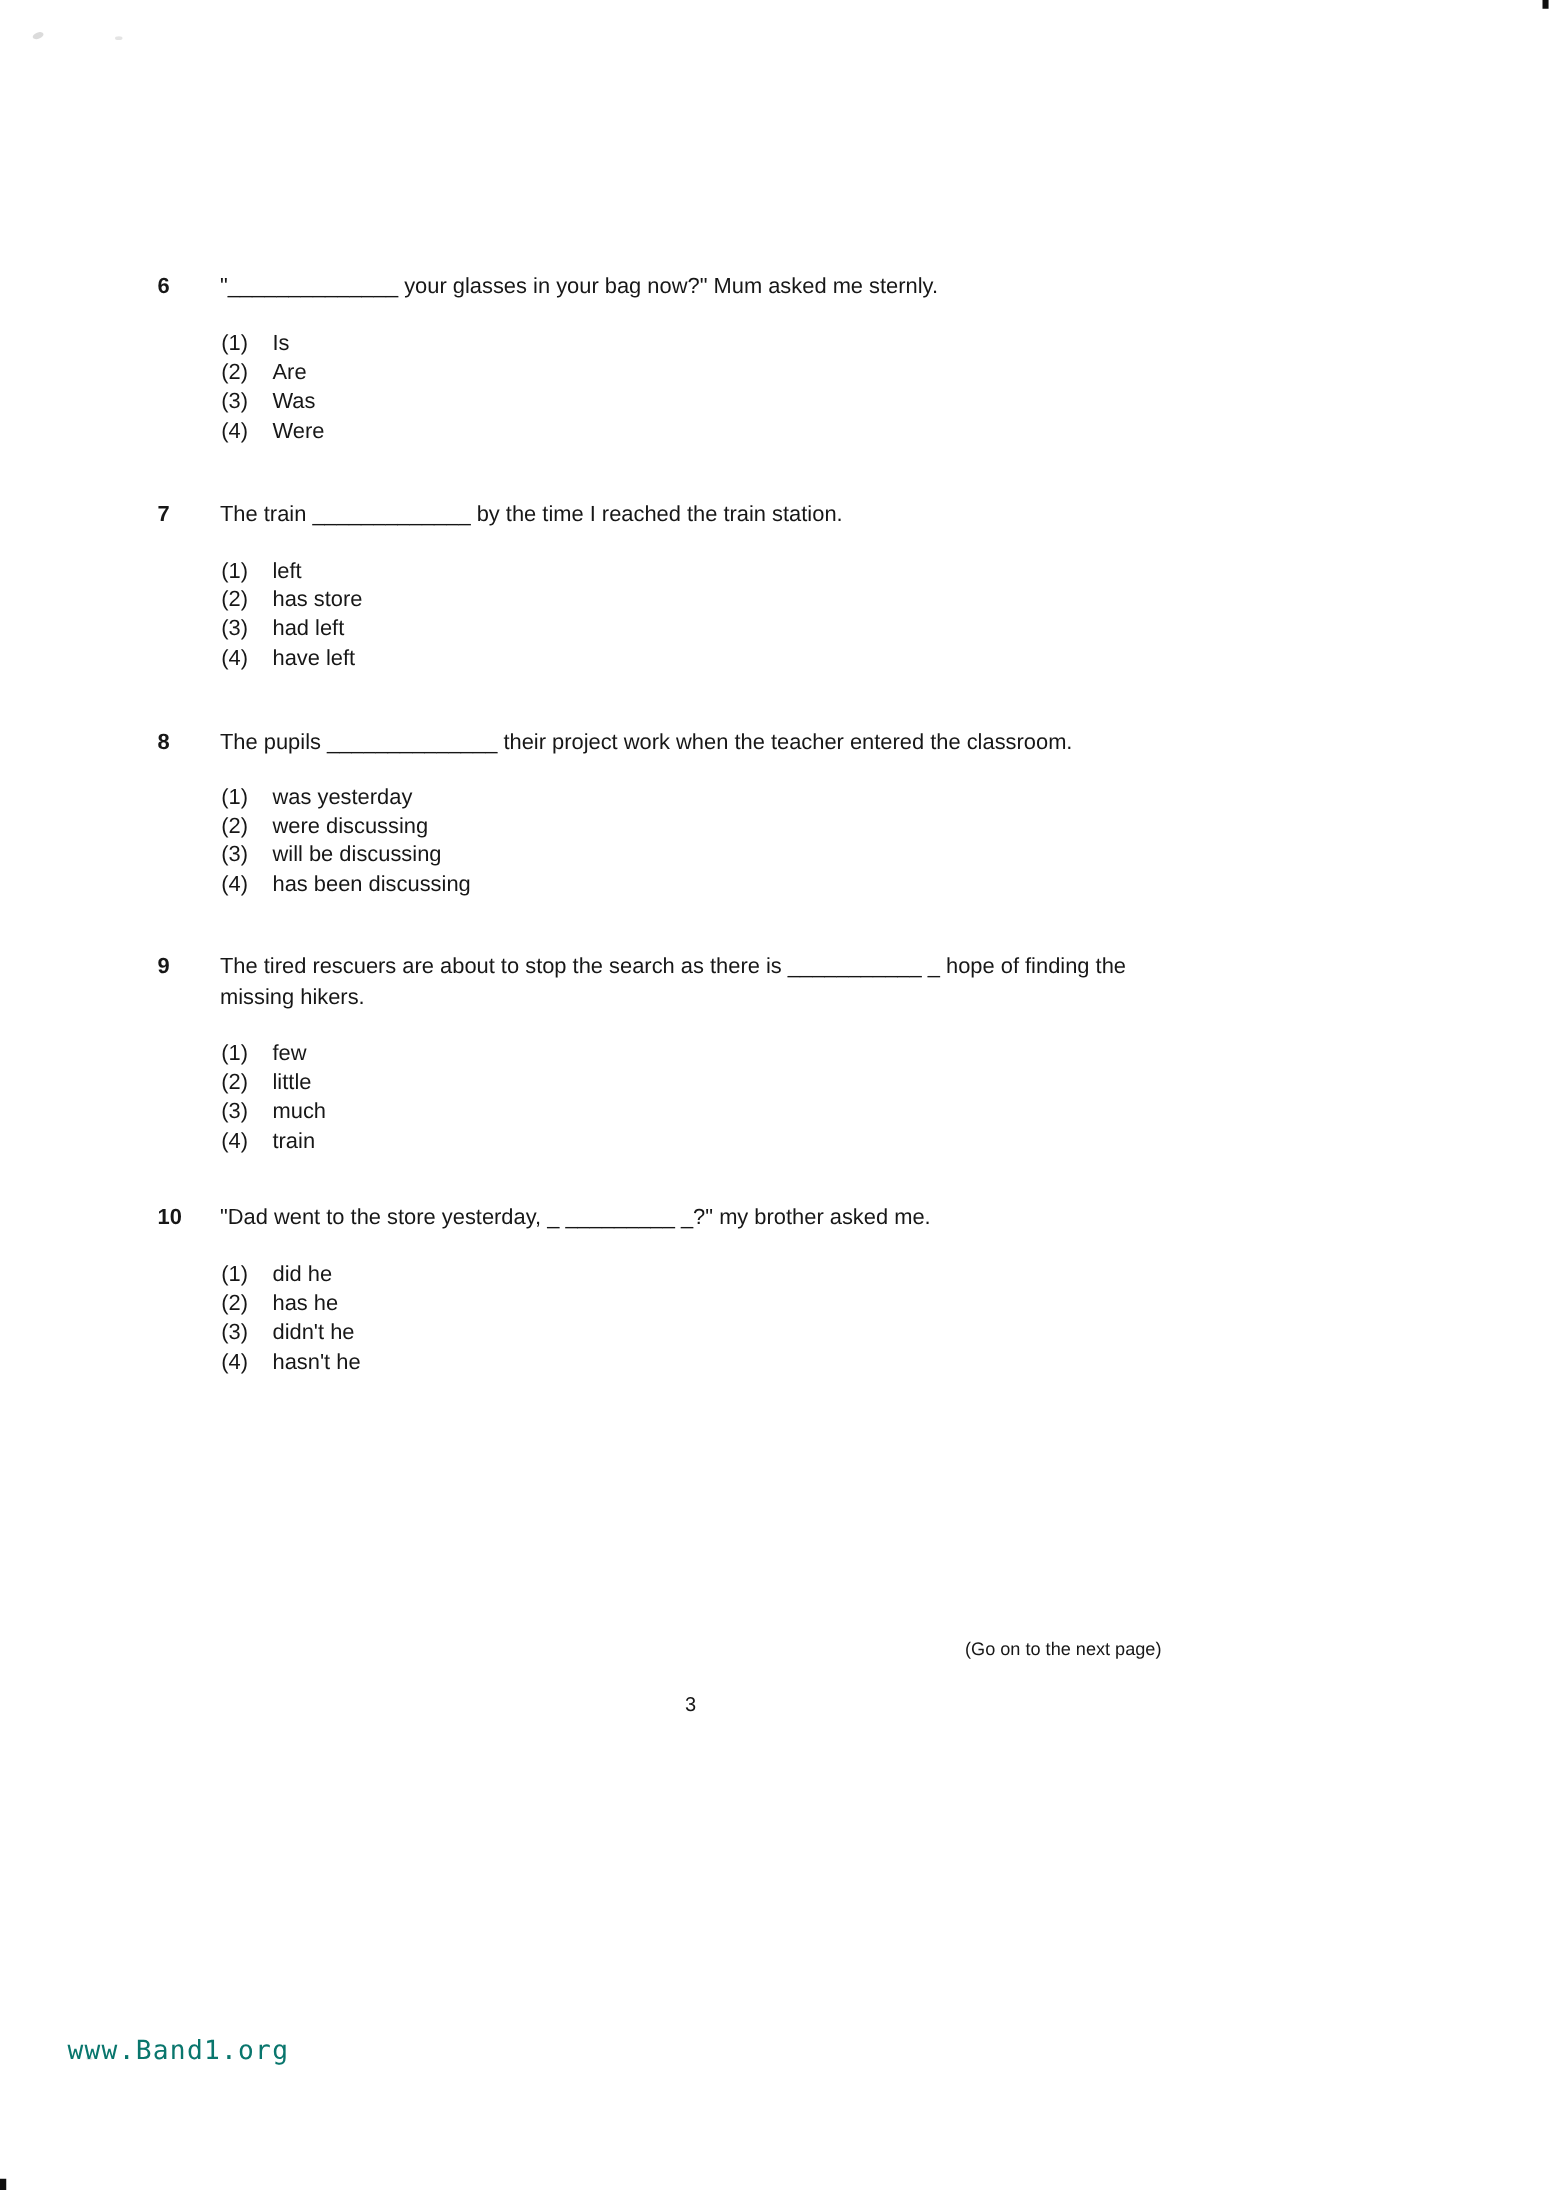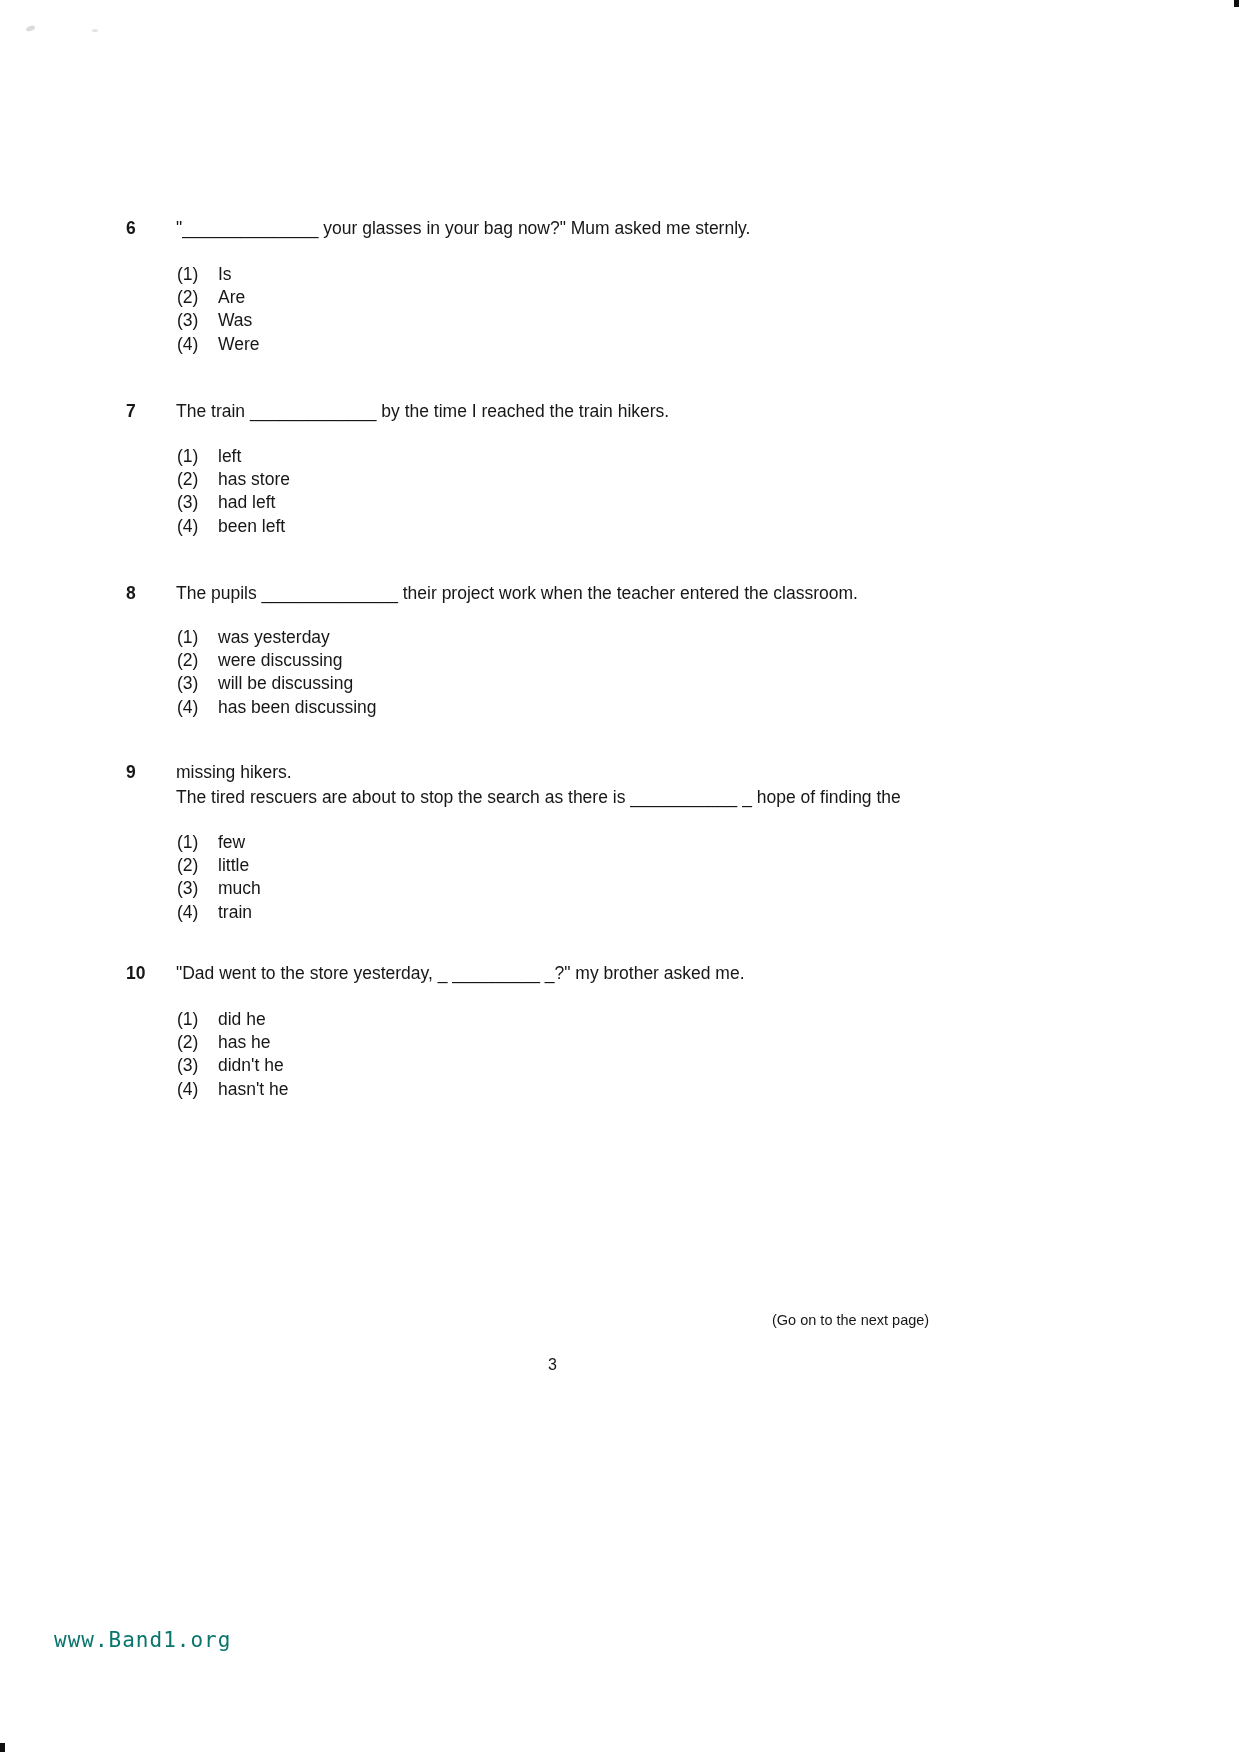--- a/index.html
+++ b/index.html
@@ -111,39 +111,39 @@
     </div>
     <div class="option">
       <span class="marker">(4)</span>
       <span class="olabel">Were</span>
     </div>
   </div>
 
   <div class="question" style="top:399px">
     <div class="qnum">7</div>
     <div class="qtext">
-      <div class="qline">The train _____________ by the time I reached the train hikers.</div>
+      <div class="qline">The train _____________ by the time I reached the train station.</div>
     </div>
   </div>
   <div class="options" style="top:445px">
     <div class="option">
       <span class="marker">(1)</span>
       <span class="olabel">left</span>
     </div>
     <div class="option">
       <span class="marker">(2)</span>
       <span class="olabel">has store</span>
     </div>
     <div class="option">
       <span class="marker">(3)</span>
       <span class="olabel">had left</span>
     </div>
     <div class="option">
       <span class="marker">(4)</span>
-      <span class="olabel">been left</span>
+      <span class="olabel">have left</span>
     </div>
   </div>
 
   <div class="question" style="top:581px">
     <div class="qnum">8</div>
     <div class="qtext">
       <div class="qline">The pupils ______________ their project work when the teacher entered the classroom.</div>
     </div>
   </div>
   <div class="options" style="top:626px">
@@ -161,22 +161,22 @@
     </div>
     <div class="option">
       <span class="marker">(4)</span>
       <span class="olabel">has been discussing</span>
     </div>
   </div>
 
   <div class="question" style="top:760px">
     <div class="qnum">9</div>
     <div class="qtext">
+      <div class="qline">The tired rescuers are about to stop the search as there is ___________ _ hope of finding the</div>
       <div class="qline">missing hikers.</div>
-      <div class="qline">The tired rescuers are about to stop the search as there is ___________ _ hope of finding the</div>
     </div>
   </div>
   <div class="options" style="top:831px">
     <div class="option">
       <span class="marker">(1)</span>
       <span class="olabel">few</span>
     </div>
     <div class="option">
       <span class="marker">(2)</span>
       <span class="olabel">little</span>

